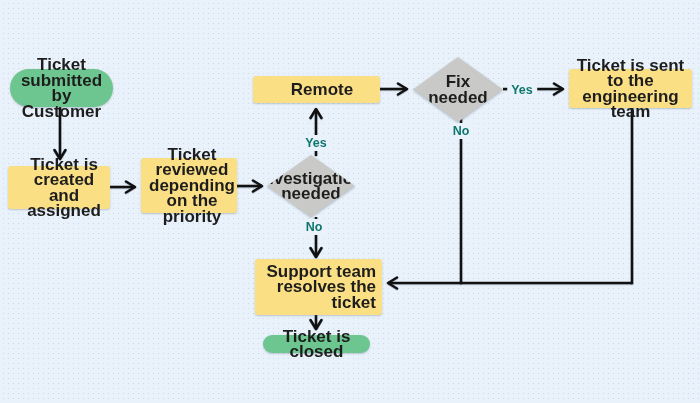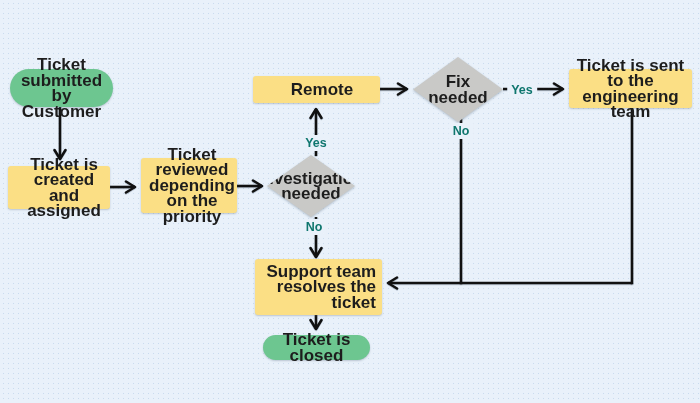--- a/index.html
+++ b/index.html
@@ -61,21 +61,21 @@
   }
   
   #n-start        { left: 10px;  top: 69px;  width: 103px; height: 38px; }
   #n-created      { left: 8px;   top: 166px; width: 102px; height: 43px; padding-left: 16px; }
   #n-reviewed     { left: 141px; top: 158px; width: 96px;  height: 55px; padding-left: 12px; }
   #n-invest-wrap  { left: 267px; top: 155px; width: 88px;  height: 62px; }
   #n-remote       { left: 253px; top: 76px;  width: 127px; height: 27px; padding-left: 17px; }
   #n-fix-wrap     { left: 413px; top: 57px;  width: 90px;  height: 65px; }
   #n-engineering  { left: 569px; top: 69px;  width: 123px; height: 39px; text-align: center; }
   #n-support      { left: 255px; top: 259px; width: 127px; height: 56px; text-align: right; }
-  #n-closed       { left: 263px; top: 335px; width: 107px; height: 25px; }
+  #n-closed       { left: 263px; top: 335px; width: 107px; height: 18px; }
   #lbl-invest-yes { left: 316px; top: 143px; }
   #lbl-invest-no  { left: 314px; top: 227px; }
   #lbl-fix-yes    { left: 522px; top: 90px;  }
   #lbl-fix-no     { left: 461px; top: 131px; }
 </style>
 </head>
 <body>
 
 <div class="canvas">
 

